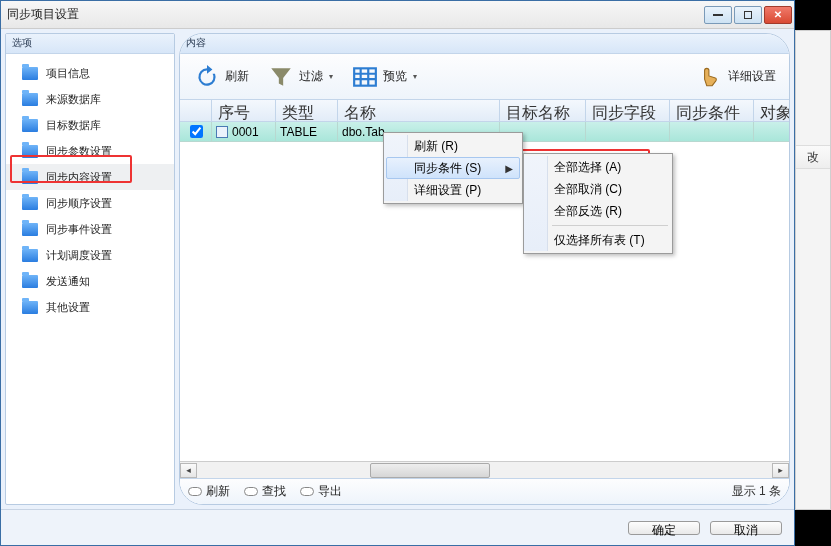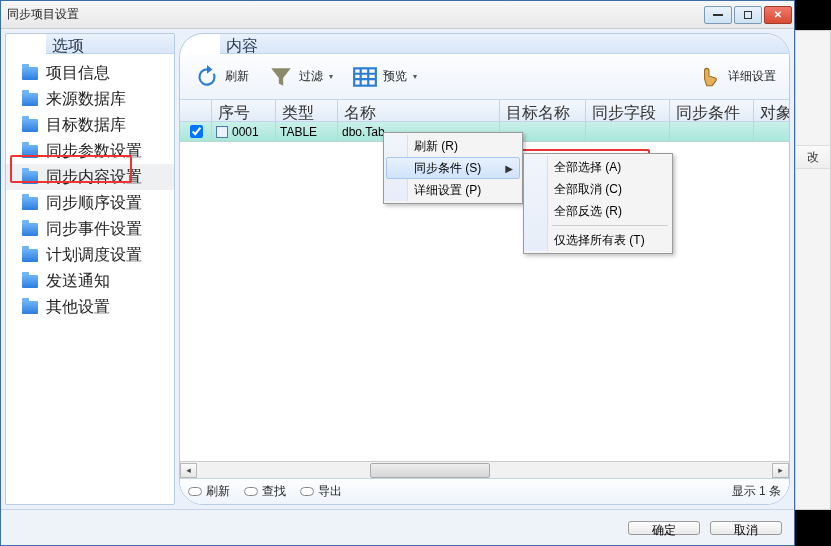--- a/index.html
+++ b/index.html
@@ -29,27 +29,27 @@
   .win-btn .mn { width: 10px; height: 2px; background:#333; }
 
   .body { flex:1; display:flex; overflow:hidden; background:#eaf1fb; gap:0; }
 
   .panel {
     background:#fff; border:1px solid #b7cbe2; margin:4px 2px 4px 4px; border-radius:2px;
     display:flex; flex-direction:column; overflow:hidden;
   }
   .panel .hdr {
     height:20px; background:linear-gradient(#eaf2fc,#d7e6f8);
-    border-bottom:1px solid #c3d5ea; font-size:16px; padding:2px 6px; color:#2a3b53;margin-left:40px;
+    border-bottom:1px solid #c3d5ea; font-size:10px; padding:2px 6px; color:#2a3b53;
   }
   .sidebar { width:170px; flex:none; }
   .sidebar-items { padding:6px 0; }
   .sidebar-item {
     height:26px; display:flex; align-items:center; gap:8px;
-    padding:0 10px 0 16px; font-size:16px; color:#222; cursor:pointer;
+    padding:0 10px 0 16px; font-size:11px; color:#222; cursor:pointer;
   }
   .sidebar-item.selected { background:#eef0f2; }
   .folder-icon {
     width:16px; height:13px; background:linear-gradient(#6fb4f8,#2a7de0); border-radius:1px;
     position:relative; flex:none;
   }
   .folder-icon::before { content:""; position:absolute; left:0; top:-3px; width:7px; height:3px; background:#6fb4f8; border-radius:1px 1px 0 0; }
   .highlight-box { position:absolute; border:2px solid #e33; border-radius:2px; pointer-events:none; }
 
   .main { flex:1; margin:4px 4px 4px 2px; display:flex; flex-direction:column;border-radius:24px; }

